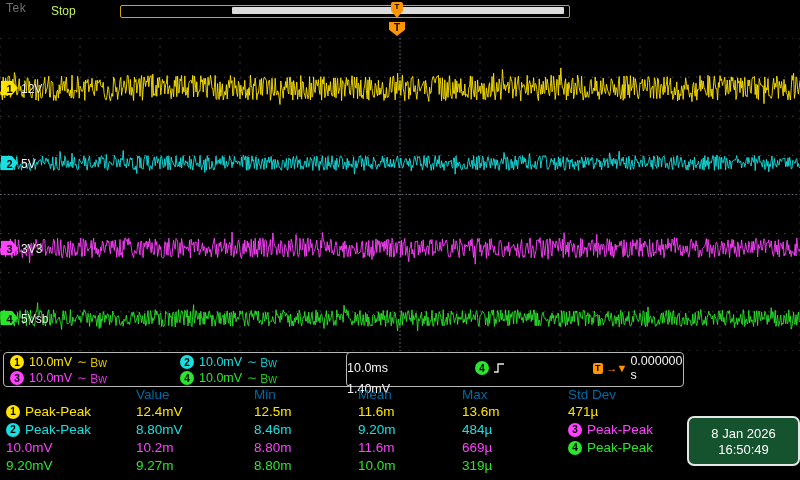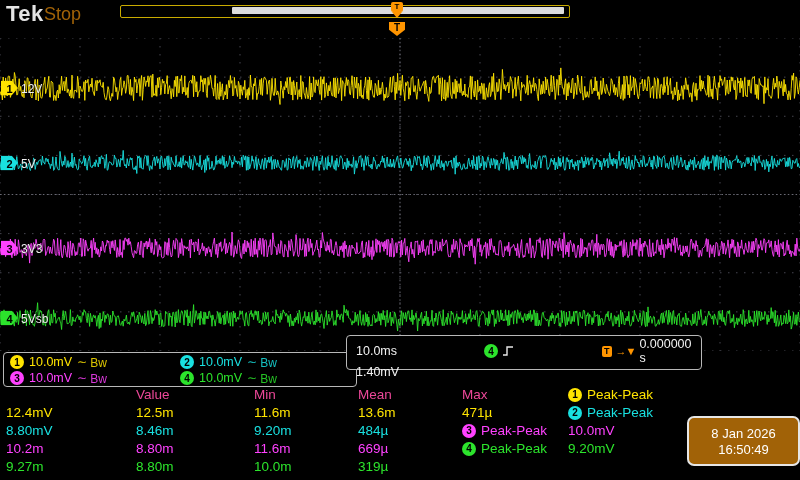--- a/index.html
+++ b/index.html
@@ -4,22 +4,22 @@
 <style>
   html,body{margin:0;padding:0;background:#000}
   body{width:800px;height:480px;font-family:"Liberation Sans",sans-serif;overflow:hidden}
   #screen{position:relative;width:800px;height:480px;background:#000;color:#eee}
 
   
   .c1{color:var(--ch1)} .c2{color:var(--ch2)} .c3{color:var(--ch3)} .c4{color:var(--ch4)}
   .b1{background:var(--ch1)} .b2{background:var(--ch2)} .b3{background:var(--ch3)} .b4{background:var(--ch4)}
   .white{color:#f2f2f2}
 
-  .logo{position:absolute;left:6px;top:1px;font-size:22px;font-weight:bold;color:#e5e5e5;letter-spacing:.5px}
-  .status{position:absolute;left:44px;top:4px;font-size:18px;color:#a16207}
+  .logo{position:absolute;left:6px;top:1px;font-size:12px;font-weight:normal;color:#737373;letter-spacing:.5px}
+  .status{position:absolute;left:51px;top:4px;font-size:12px;color:#bef264}
 
   .recbar{position:absolute;left:120px;top:5px;width:448px;height:11px;border:1px solid #c9ab00;border-radius:2px}
   .recwin{position:absolute;left:111px;top:1px;width:332px;height:7px;background:#dcdcdc;border-radius:1px}
   .bar-trig{position:absolute;left:391px;top:2px;width:12px;z-index:6}
   .bar-trig-t{background:var(--trigger);color:#000;font-size:8px;font-weight:bold;height:10px;line-height:10px;text-align:center;border-radius:2px}
   .bar-trig-arrow{width:0;height:0;border-left:5px solid transparent;border-right:5px solid transparent;border-top:6px solid var(--trigger);margin:0 auto}
   .trig-flag{position:absolute;left:389px;top:22px;width:16px;height:14px;background:var(--trigger);color:#000;font-weight:bold;font-size:10px;text-align:center;line-height:11px;clip-path:polygon(0 0,100% 0,100% 55%,50% 100%,0 55%);z-index:6}
 
   .graticule{position:absolute;left:0;top:38px;width:800px;height:313px}
 
@@ -27,31 +27,31 @@
   .ch-arrow{width:17px;height:15px;color:#000;font-size:11px;font-weight:bold;display:flex;align-items:center;justify-content:center;clip-path:polygon(0 0,62% 0,100% 50%,62% 100%,0 100%)}
   .ch-label{font-size:12px;color:#f0f0f0;text-shadow:0 0 2px #000}
 
   .box{position:absolute;background:#000;border:1px solid #b8b8b8;border-radius:4px}
   #vert-box{left:3px;top:352px;width:340px;height:31px;display:grid;grid-template-columns:1fr 1fr;grid-template-rows:1fr 1fr;align-items:center;padding:1px 6px}
   .rd{display:flex;align-items:center;gap:5px;font-size:12.5px}
   .badge{width:14px;height:14px;border-radius:50%;color:#000;font-weight:bold;font-size:10px;display:inline-flex;align-items:center;justify-content:center;flex:none}
   .icons{font-size:12px;opacity:.85}
   .bw{font-size:12px;opacity:.85;margin-left:-2px;align-self:flex-start;padding-top:2px}
 
-  #horiz-box{left:346px;top:335px;width:336px;height:31px;display:grid;grid-template-columns:128px 118px 1fr;grid-template-rows:1fr 1fr;align-items:center;padding:1px 9px;font-size:12.5px}
+  #horiz-box{left:346px;top:352px;width:336px;height:31px;display:grid;grid-template-columns:128px 118px 1fr;grid-template-rows:1fr 1fr;align-items:center;padding:1px 0;font-size:12.5px}
   #horiz-box .r{display:flex;align-items:center;gap:4px}
   .trig-t-badge{background:var(--trigger);color:#000;font-weight:bold;font-size:9px;line-height:11px;padding:0 2px;border-radius:2px}
   .trig-arrows{color:var(--trigger);font-size:11px;letter-spacing:-1px}
   .slope svg{display:block}
 
   #meas{position:absolute;left:6px;top:386px;width:678px;display:grid;grid-template-columns:130px 118px 104px 104px 106px 116px;font-size:13.5px;line-height:18px}
-  #meas .h{color:#ec4899;line-height:17px}
+  #meas .h{color:#0369a1;line-height:17px}
   #meas .name{display:flex;align-items:center;gap:5px}
 
-  #datetime{position:absolute;left:687px;top:416px;width:109px;height:46px;background:#a16207;border:2px solid #e6e6e6;border-radius:7px;display:flex;flex-direction:column;align-items:center;justify-content:center;gap:1px;font-size:13px;color:#fff}
+  #datetime{position:absolute;left:687px;top:416px;width:109px;height:46px;background:#14532d;border:2px solid #e6e6e6;border-radius:7px;display:flex;flex-direction:column;align-items:center;justify-content:center;gap:1px;font-size:13px;color:#fff}
 </style>
 </head>
 <body>
 
 <div id="screen">
 
   <div class="logo">Tek</div>
   <div class="status">Stop</div>
 
   <div class="recbar">
@@ -157,20 +157,21 @@
       <span class="white">1.40mV</span>
     </div>
   </div>
 
   <div id="meas">
     <span class="h"></span>
     <span class="h">Value</span>
     <span class="h">Min</span>
     <span class="h">Mean</span>
     <span class="h">Max</span>
+    <span class="h">Std Dev</span>
 
     <span class="name">
       <span class="badge b1">1</span>
       <span class="c1">Peak-Peak</span>
     </span>
     <span class="c1">12.4mV</span>
     <span class="c1">12.5m</span>
     <span class="c1">11.6m</span>
     <span class="c1">13.6m</span>
     <span class="c1">471µ</span>

